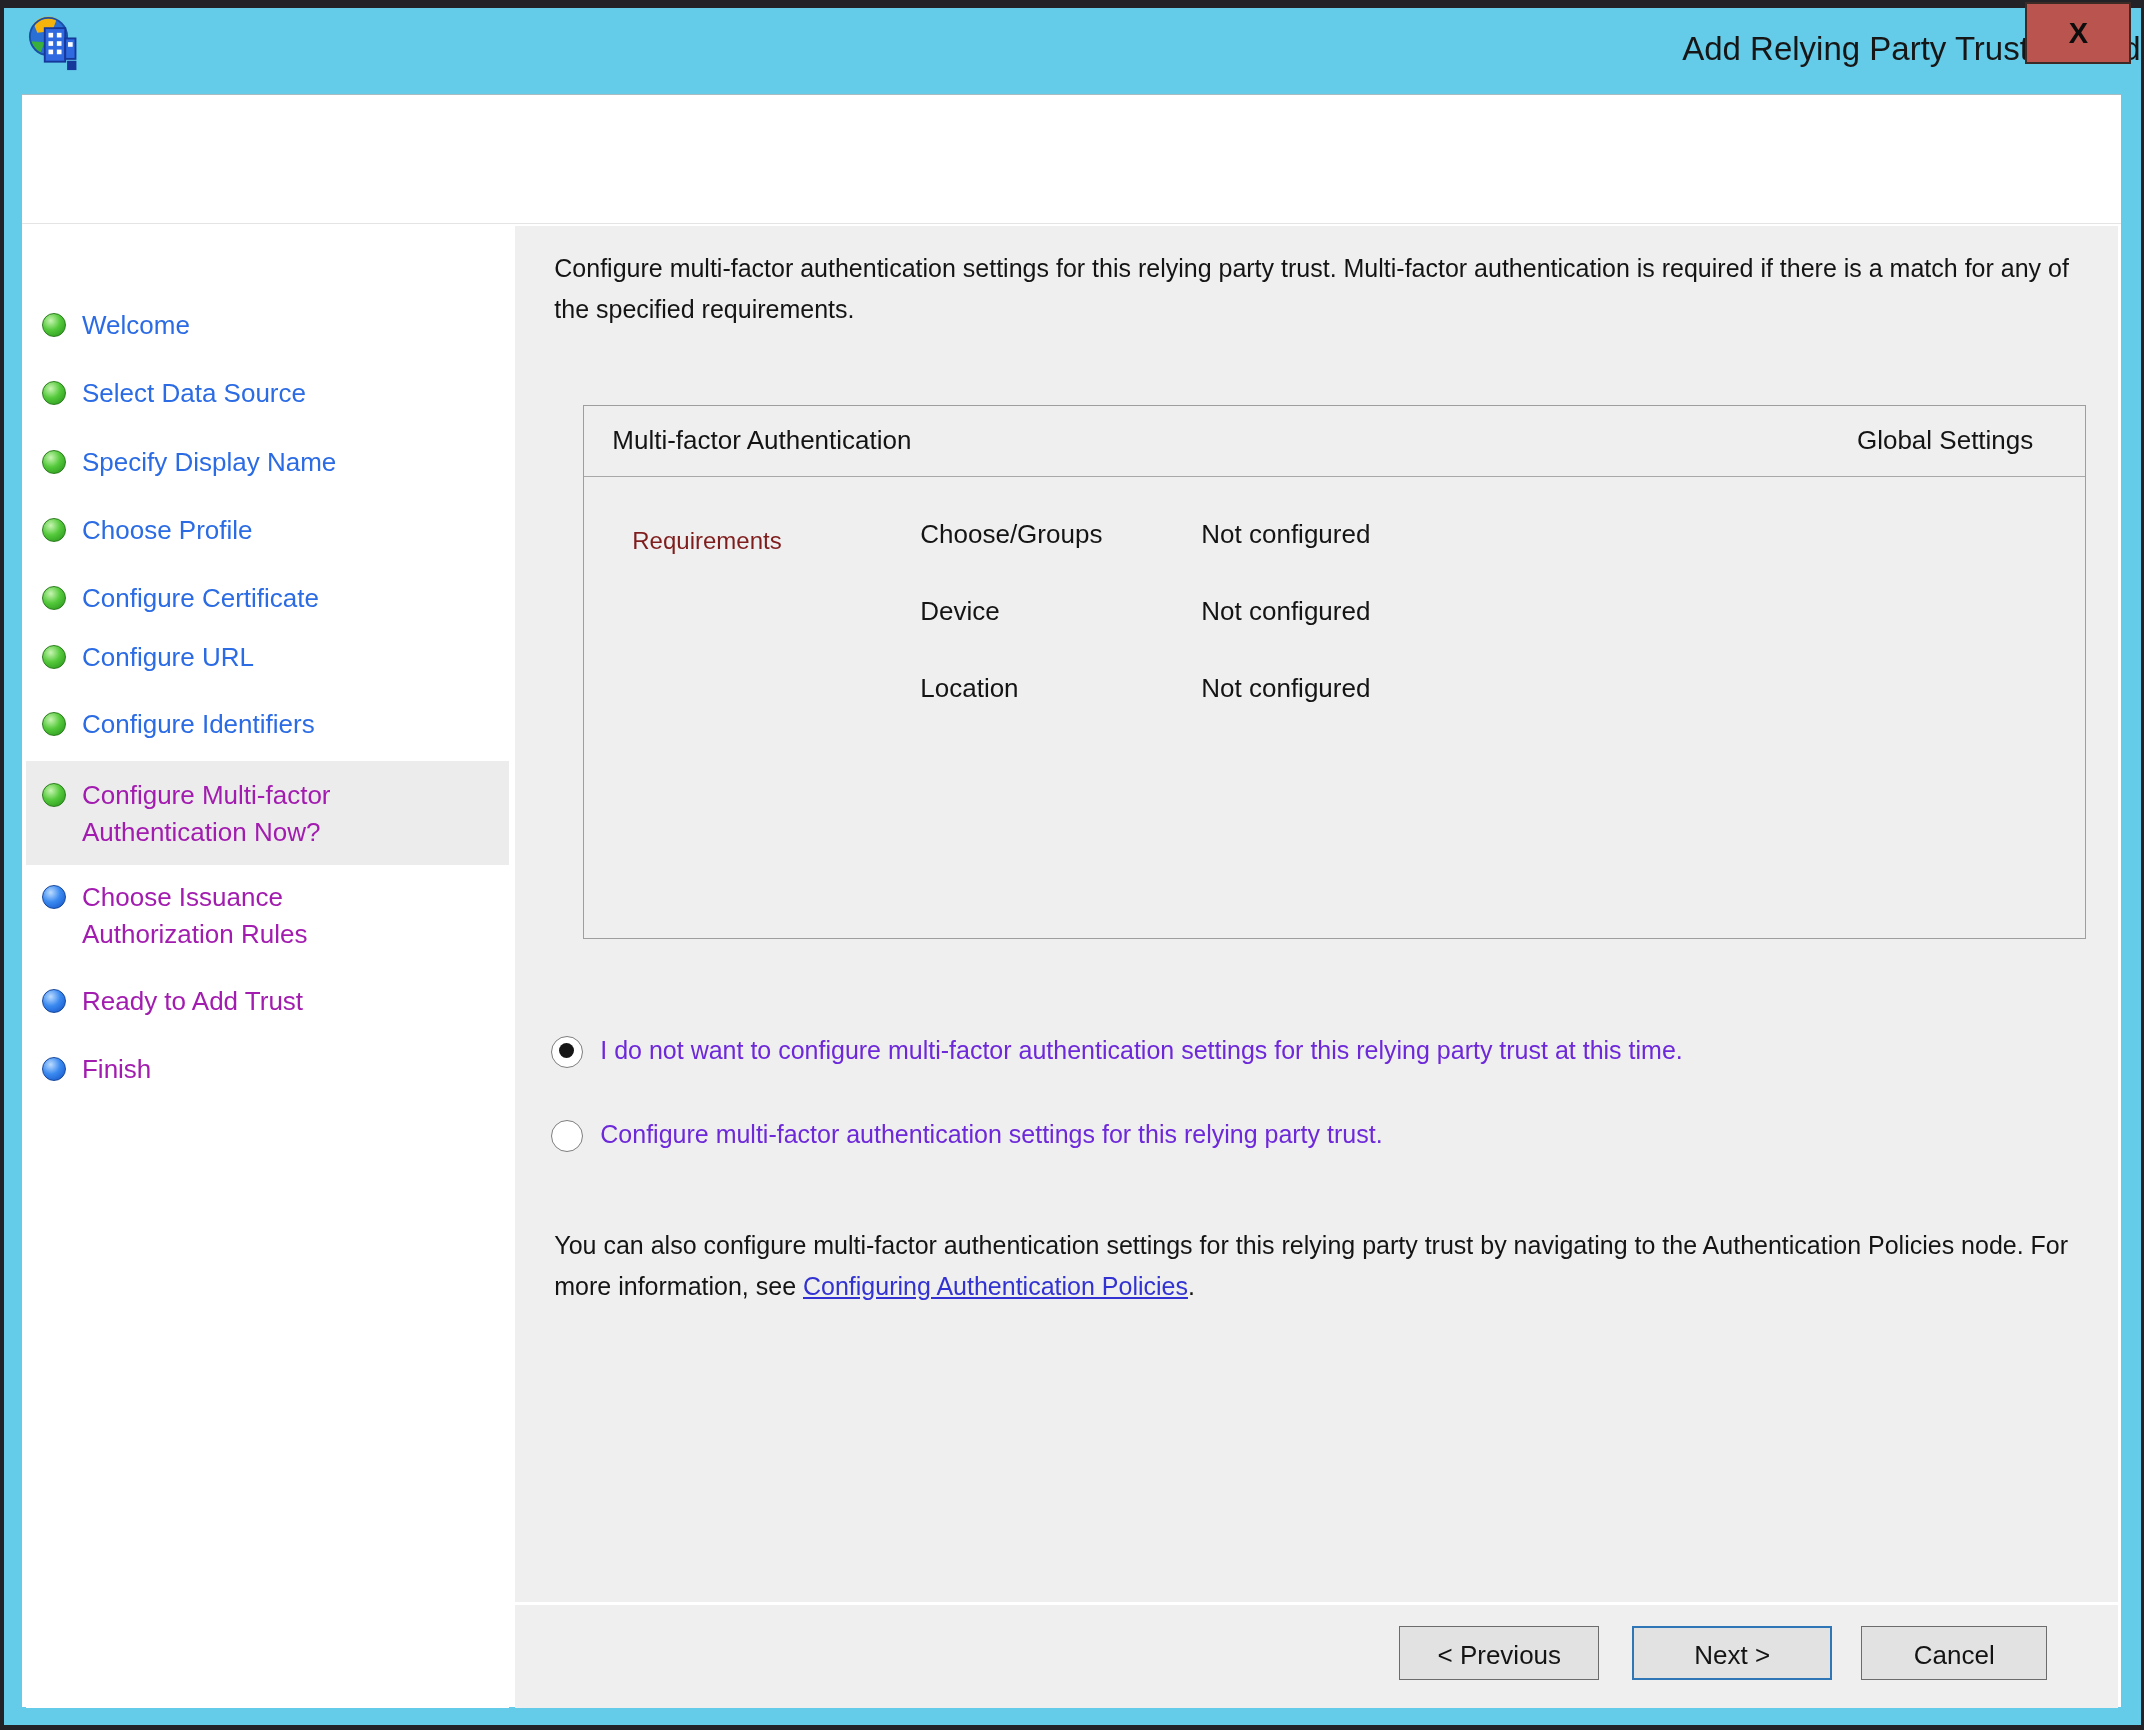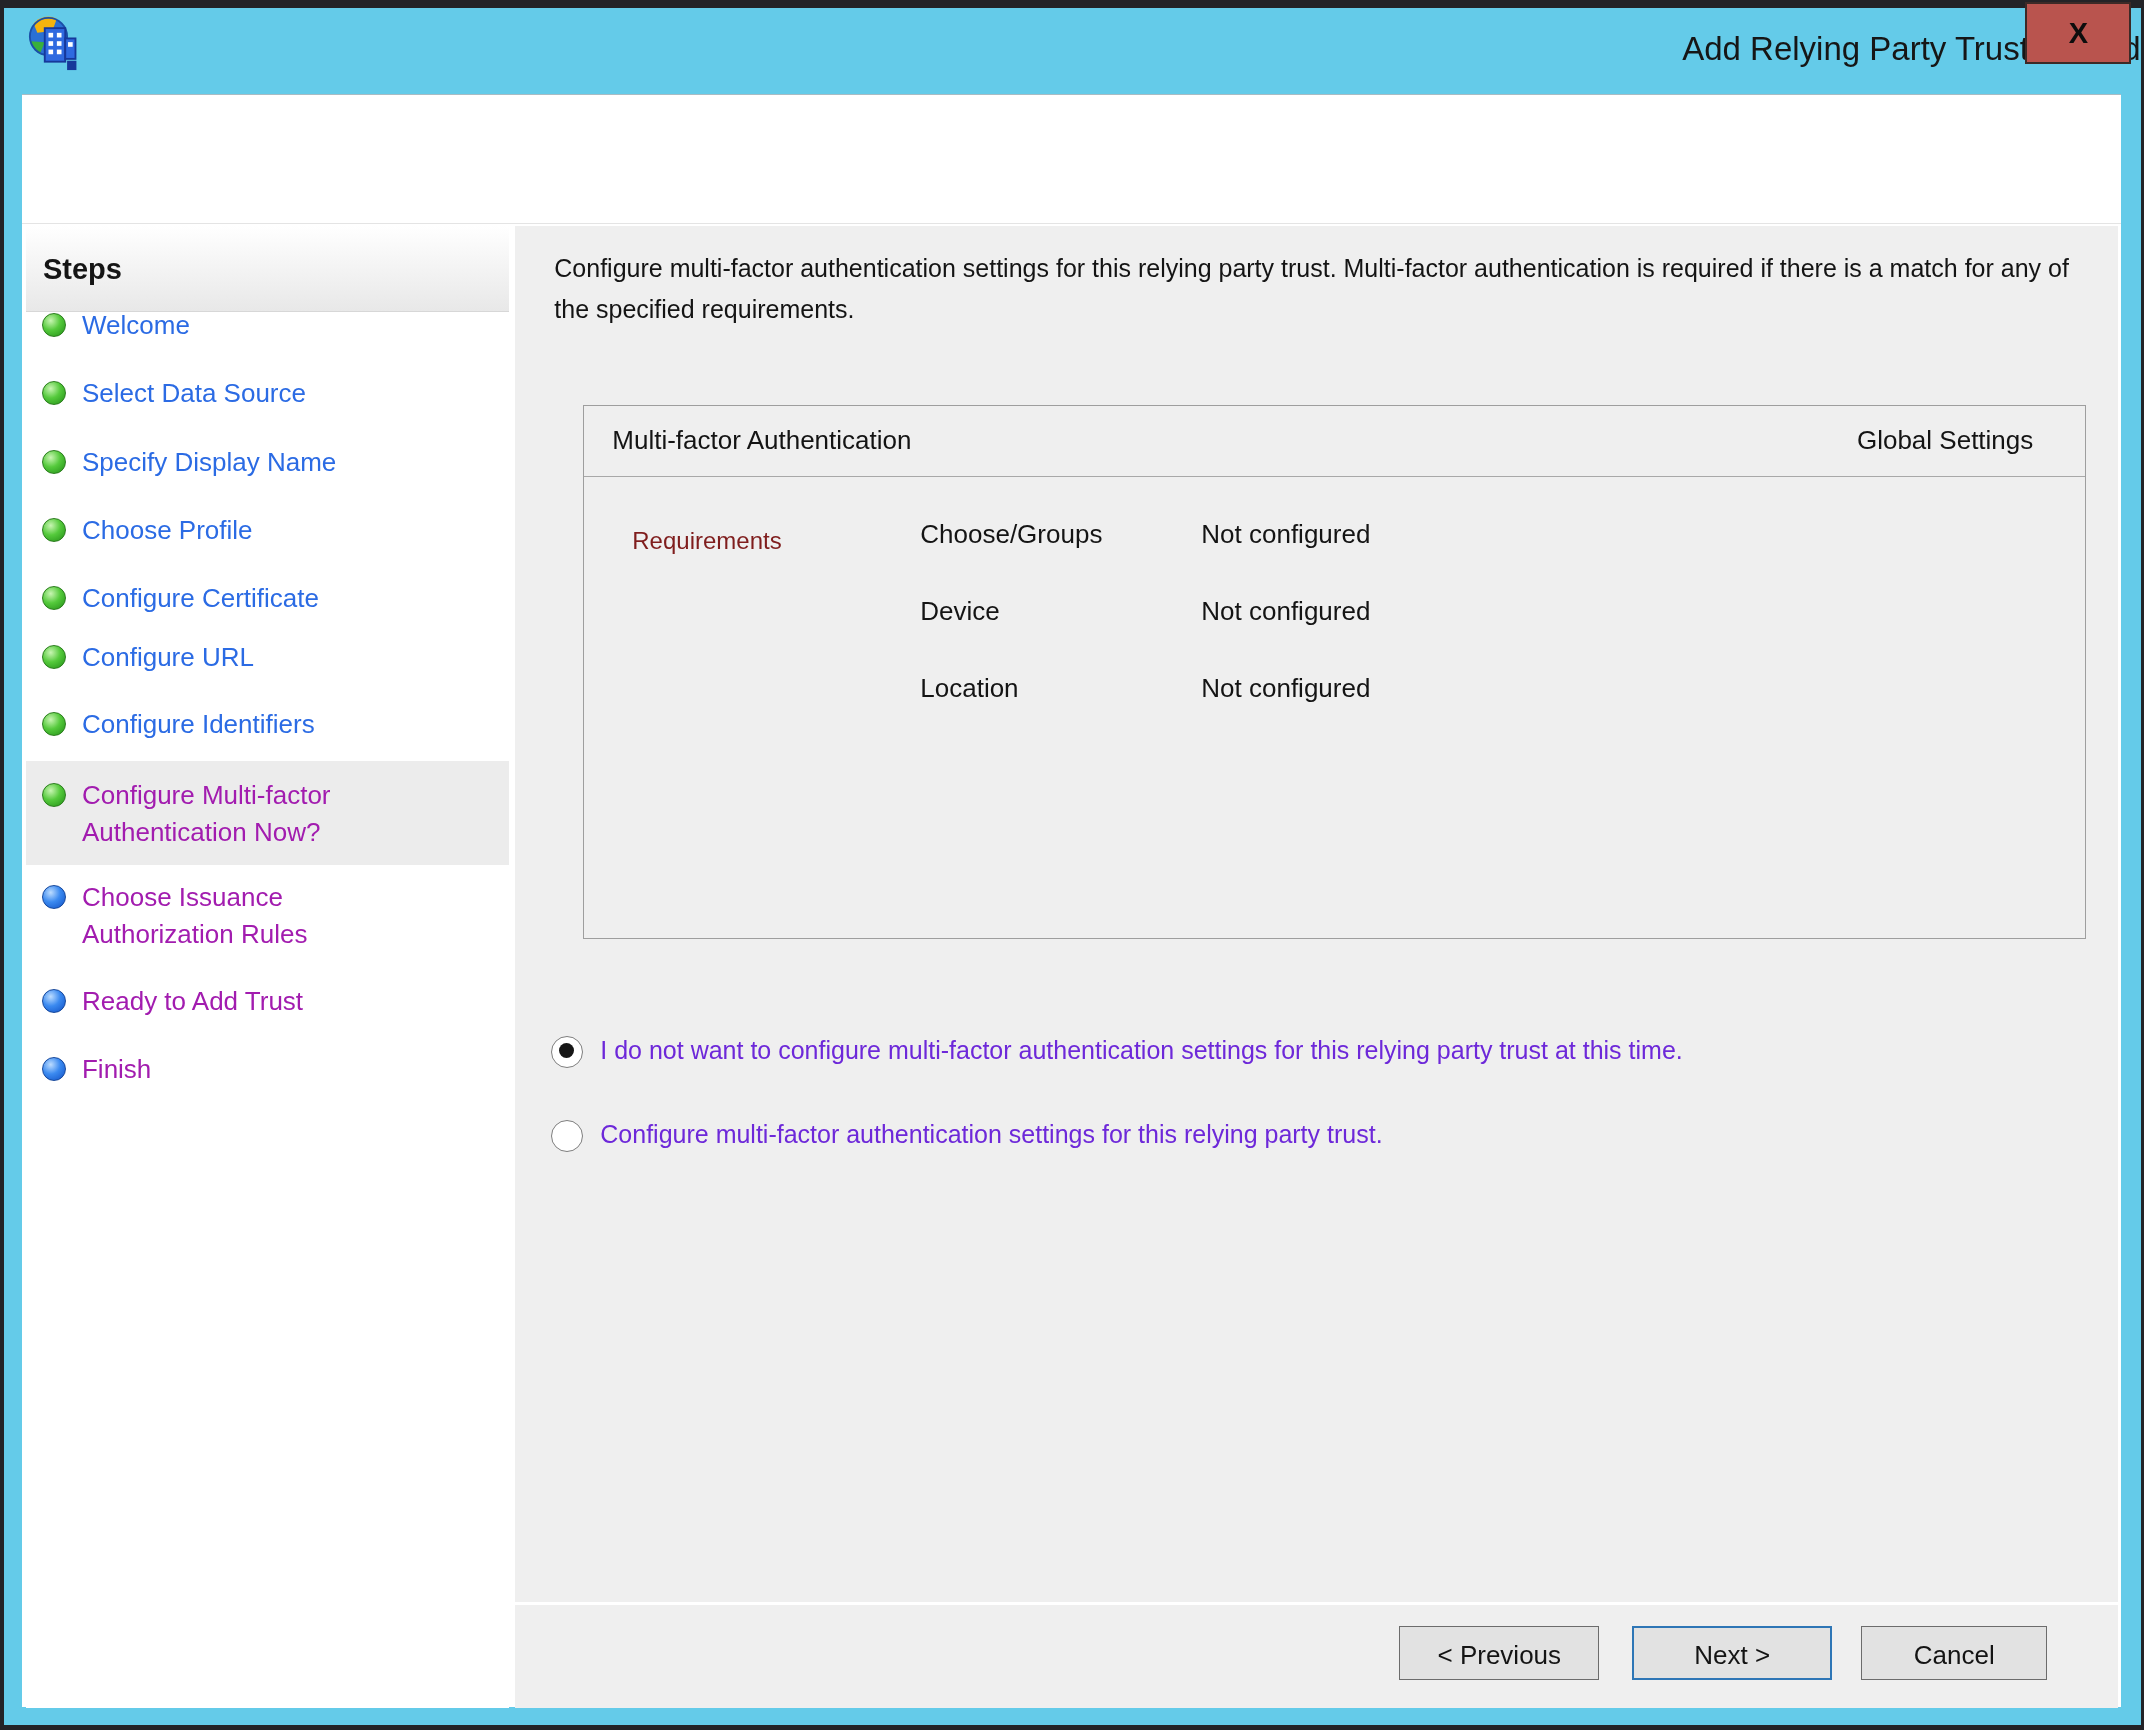--- a/index.html
+++ b/index.html
@@ -160,21 +160,20 @@
     <div class="title">Add Relying Party Trust Wizard</div>
     <button class="close-btn">
       <span>X</span>
     </button>
   </div>
 
   <div class="inner">
     <div class="headerband"></div>
 
     <div class="sidebar">
-      <div class="steps-header">Steps</div>
       <div class="step-highlight"></div>
 
       <div class="step-item" style="top:81px">
         <span class="bullet green" style="top:6.5px"></span>
         <span class="step-label link">Welcome</span>
       </div>
       <div class="step-item" style="top:149px">
         <span class="bullet green" style="top:6.5px"></span>
         <span class="step-label link">Select Data Source</span>
       </div>
@@ -241,20 +240,21 @@
 
       <div class="option opt1">
         <span class="radio selected"></span>
         <span class="opt-label">I do not want to configure multi-factor authentication settings for this relying party trust at this time.</span>
       </div>
       <div class="option opt2">
         <span class="radio"></span>
         <span class="opt-label">Configure multi-factor authentication settings for this relying party trust.</span>
       </div>
 
+      <div class="note"><span>You can also configure multi-factor authentication settings for this relying party trust by navigating to the Authentication Policies node. For more information, see </span><a>Configuring Authentication Policies</a><span>.</span></div>
 
       <div class="btn-separator"></div>
       <button class="btn btn-prev">&lt; Previous</button>
       <button class="btn btn-next">Next &gt;</button>
       <button class="btn btn-cancel">Cancel</button>
     </div>
   </div>
 </div>
 
 

